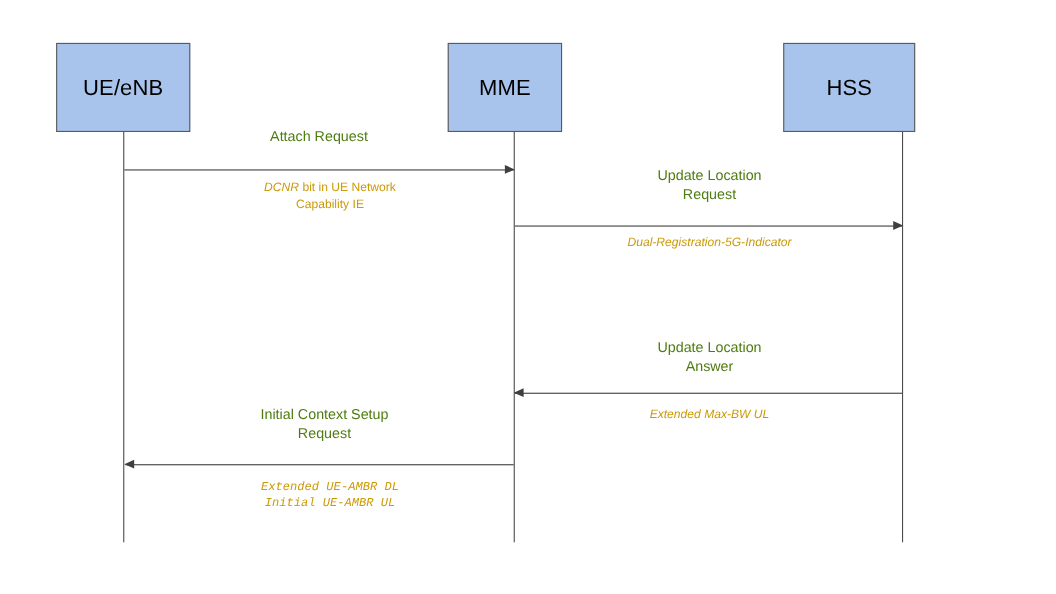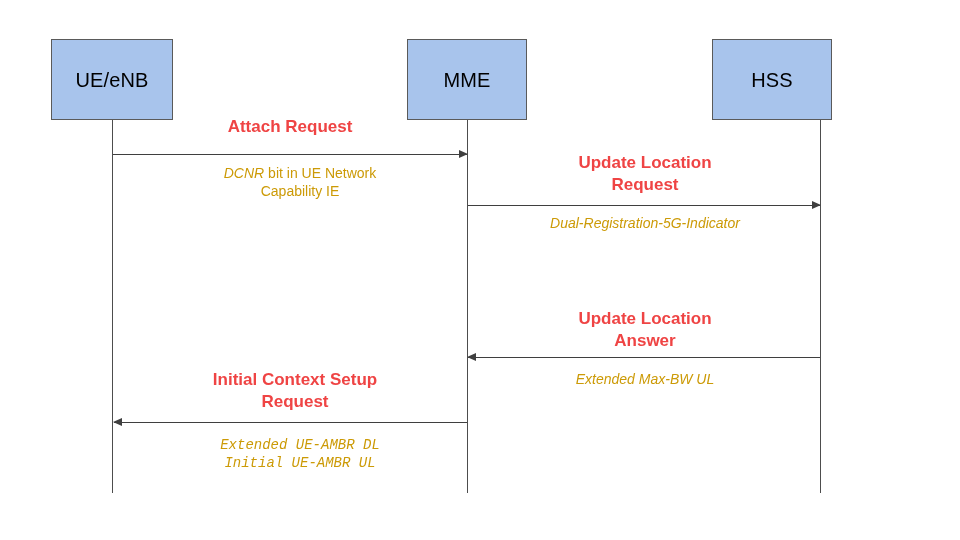--- a/index.html
+++ b/index.html
@@ -61,31 +61,30 @@
     border-left: 9px solid #3f3f3f;
   }
   .arrowhead.left {
     left: -1px;
     border-right: 9px solid #3f3f3f;
   }
   
   .msg-title {
     position: absolute;
     text-align: center;
-    font-size: 17px;
-    color: #ef4444;
+    font-size: 13px;
+    color: #4d7c0f;
     line-height: 1.28;
     white-space: pre-line;
-    font-weight: bold;
   }
   
   .msg-note {
     position: absolute;
     text-align: center;
-    font-size: 14px;
+    font-size: 11px;
     color: #cc9a06;
     line-height: 1.32;
   }
   .msg-note .ital {
     font-style: italic;
   }
   .msg-note .plain {
     font-style: normal;
   }
   .note-line {
@@ -134,20 +133,20 @@
       </div>
       <div class="msg-note" style="left: 160px; top: 436px; width: 280px; font-family: Liberation Mono, monospace;">
         <span class="note-line"><span class="ital">Extended UE-AMBR DL</span></span>
         <span class="note-line"><span class="ital">Initial UE-AMBR UL</span></span>
       </div>
     </div>
   <div id="actors-layer">
       <div class="actor-box" style="left: 51px; top: 39px; width: 122px; height: 81px;">
         <span class="actor-label">UE/eNB</span>
       </div>
-      <div class="actor-box" style="left: 407px; top: 39px; width: 120px; height: 81px;">
+      <div class="actor-box" style="left: 407px; top: 39px; width: 104px; height: 81px;">
         <span class="actor-label">MME</span>
       </div>
       <div class="actor-box" style="left: 712px; top: 39px; width: 120px; height: 81px;">
         <span class="actor-label">HSS</span>
       </div>
     </div>
 </div>
 
 </body></html>

